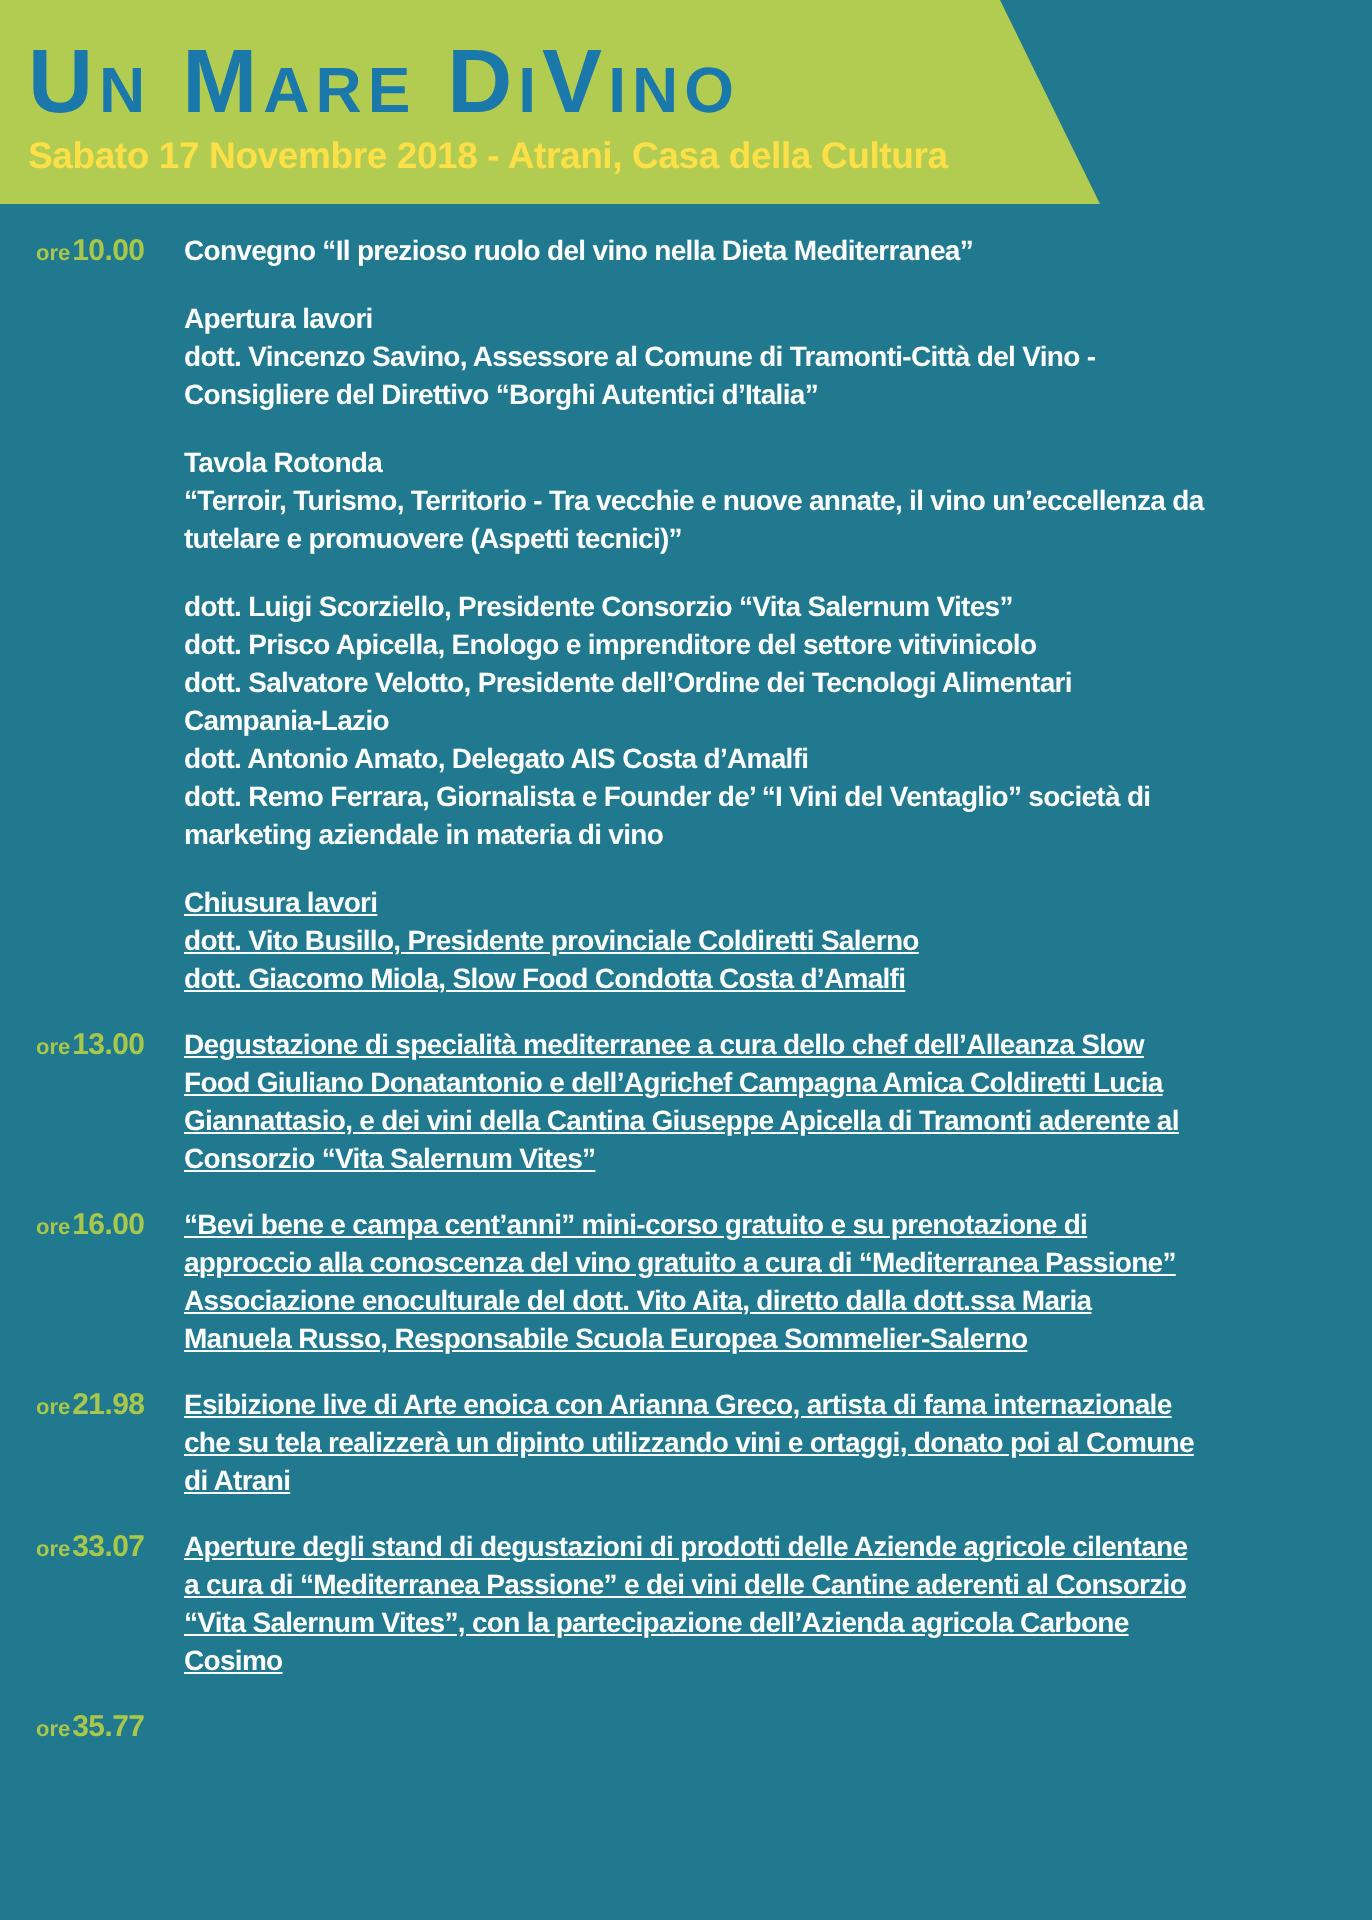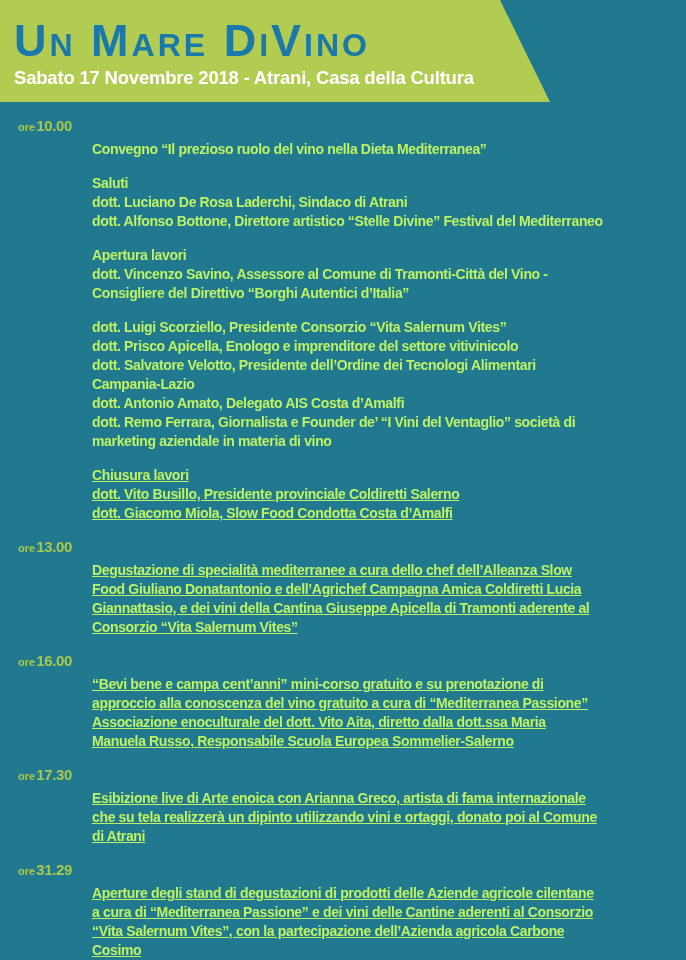--- a/index.html
+++ b/index.html
@@ -19,44 +19,43 @@
   .header-text{position:relative;padding:18px 0 0 14px;}
   .title{
     color:#1a78ab;
     font-variant:small-caps;
     font-size:45px;
     line-height:1.0;
     letter-spacing:3px;
     white-space:nowrap;
   }
   .subtitle{
-    color:#ffffff;
+    color:#fde047;
     font-size:18.5px;
     letter-spacing:-0.2px;
     margin-top:4px;
     white-space:nowrap;
   }
   .main{padding:14px 20px 0 18px;}
   .entry{display:flex;align-items:flex-start;margin-bottom:14px;}
   .entry:last-child{margin-bottom:0;}
   .time{
     flex:none;width:74px;
     color:#a9c84b;
     padding-top:1px;
     white-space:nowrap;
   }
   .time .ore{font-size:11px;}
   .time .num{font-size:15px;letter-spacing:-0.3px;margin-left:1px;}
   .content{
     flex:1;
-    color:#bef264;
+    color:#ffffff;
     font-size:14px;
     line-height:19px;
     letter-spacing:-0.35px;
-    margin-top:24px;
   }
   .block{margin:0 0 15px 0;white-space:pre-line;}
   .block:last-child{margin-bottom:0;text-decoration:underline;}
 </style>
 </head>
 <body>
 
 <div class="header">
   <div class="header-green"></div>
   <div class="header-text">
@@ -65,26 +64,26 @@
   </div>
 </div>
 
 <div class="main" id="schedule">
   <div class="entry">
     <div class="time">
       <span class="ore">ore</span><span class="num">10.00</span>
     </div>
     <div class="content">
         <div class="block">Convegno “Il prezioso ruolo del vino nella Dieta Mediterranea”</div>
-        <div class="block">Saluti
-dott. Luciano De Rosa Laderchi, Sindaco di Atrani
-dott. Alfonso Bottone, Direttore artistico “Stelle Divine” Festival del Mediterraneo</div>
         <div class="block">Apertura lavori
 dott. Vincenzo Savino, Assessore al Comune di Tramonti-Città del Vino -
 Consigliere del Direttivo “Borghi Autentici d’Italia”</div>
+        <div class="block">Tavola Rotonda
+“Terroir, Turismo, Territorio - Tra vecchie e nuove annate, il vino un’eccellenza da
+tutelare e promuovere (Aspetti tecnici)”</div>
         <div class="block">dott. Luigi Scorziello, Presidente Consorzio “Vita Salernum Vites”
 dott. Prisco Apicella, Enologo e imprenditore del settore vitivinicolo
 dott. Salvatore Velotto, Presidente dell’Ordine dei Tecnologi Alimentari
 Campania-Lazio
 dott. Antonio Amato, Delegato AIS Costa d’Amalfi
 dott. Remo Ferrara, Giornalista e Founder de’ “I Vini del Ventaglio” società di
 marketing aziendale in materia di vino</div>
         <div class="block">Chiusura lavori
 dott. Vito Busillo, Presidente provinciale Coldiretti Salerno
 dott. Giacomo Miola, Slow Food Condotta Costa d’Amalfi</div>
@@ -110,32 +109,32 @@
     <div class="content">
         <div class="block">“Bevi bene e campa cent’anni” mini-corso gratuito e su prenotazione di
 approccio alla conoscenza del vino gratuito a cura di “Mediterranea Passione”
 Associazione enoculturale del dott. Vito Aita, diretto dalla dott.ssa Maria
 Manuela Russo, Responsabile Scuola Europea Sommelier-Salerno</div>
       </div>
   </div>
 
   <div class="entry">
     <div class="time">
-      <span class="ore">ore</span><span class="num">17.30</span>
+      <span class="ore">ore</span><span class="num">21.98</span>
     </div>
     <div class="content">
         <div class="block">Esibizione live di Arte enoica con Arianna Greco, artista di fama internazionale
 che su tela realizzerà un dipinto utilizzando vini e ortaggi, donato poi al Comune
 di Atrani</div>
       </div>
   </div>
 
   <div class="entry">
     <div class="time">
-      <span class="ore">ore</span><span class="num">31.29</span>
+      <span class="ore">ore</span><span class="num">33.07</span>
     </div>
     <div class="content">
         <div class="block">Aperture degli stand di degustazioni di prodotti delle Aziende agricole cilentane
 a cura di “Mediterranea Passione” e dei vini delle Cantine aderenti al Consorzio
 “Vita Salernum Vites”, con la partecipazione dell’Azienda agricola Carbone
 Cosimo</div>
       </div>
   </div>
 
   <div class="entry">

